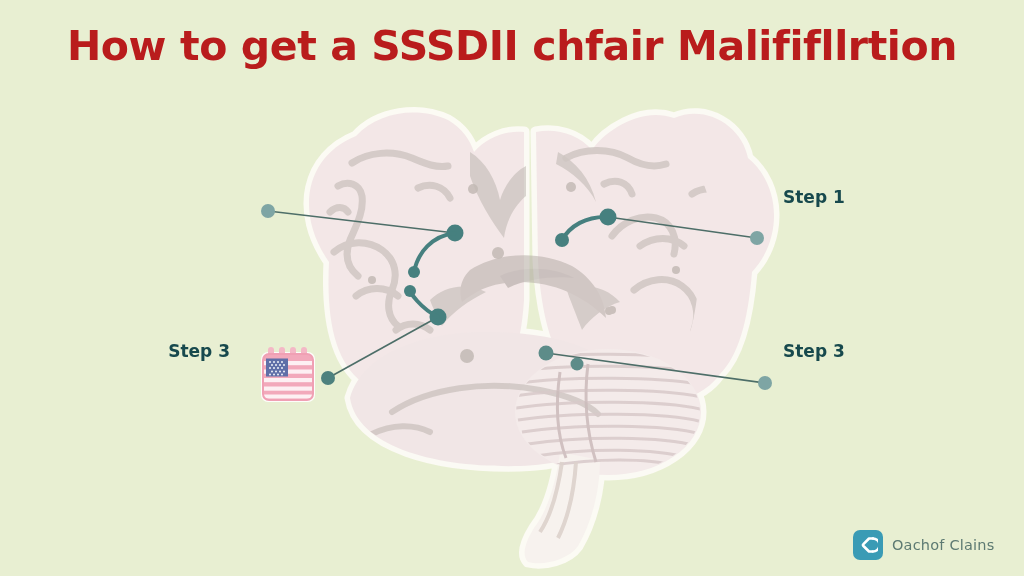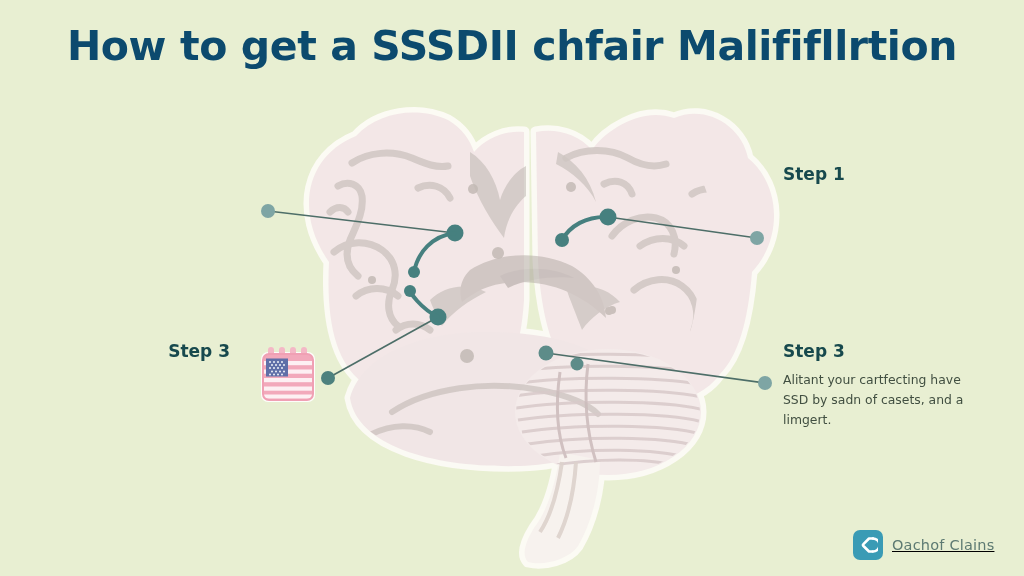--- a/index.html
+++ b/index.html
@@ -12,21 +12,21 @@
   #stage{position:absolute;inset:0;width:1024px;height:576px;}
 
   
   .title{
     position:absolute;left:0;top:22px;width:1024px;
     text-align:center;
     font-family:"DejaVu Sans", sans-serif;
     font-weight:700;
     font-size:41px;
     letter-spacing:-0.4px;
-    color:#0c4a6e;
+    color:#b91c1c;
     white-space:nowrap;
   }
 
   
   #brain{position:absolute;left:0;top:0;width:1024px;height:576px;}
 
   
   .step{position:absolute;}
   .step .head{
     font-family:"DejaVu Sans", sans-serif;
@@ -41,34 +41,34 @@
     font-size:12.4px;
     line-height:1.62;
     color:#414f41;
     margin:0;
   }
   .step.right{text-align:left;left:783px;width:190px;}
   .step.left{text-align:right;width:200px;}
 
   .step.s2{left:48px;top:172px;}
   .step.s2 .head{text-align:right;padding-right:10px;}
-  .step.s1{top:165px;}
+  .step.s1{top:188px;}
   .step.s3l{left:38px;top:342px;width:210px;}
   .step.s3l .head{text-align:right;padding-right:18px;}
   .step.s3r{top:342px;}
 
   
   .calicon{
     position:absolute;left:259px;top:346px;width:58px;height:58px;
   }
 
   
   .footer{
     position:absolute;left:853px;top:528px;height:34px;
-    display:flex;align-items:center;gap:9px;text-decoration:underline;
+    display:flex;align-items:center;gap:9px;
   }
   .footer .mark{
     width:30px;height:30px;border-radius:7px;
     background:#3a9bb5;
     display:flex;align-items:center;justify-content:center;
     flex:0 0 auto;
   }
   .footer .brand{
     font-family:"DejaVu Sans", sans-serif;
     font-size:14.5px;
@@ -294,21 +294,20 @@
       <circle cx="11" cy="28.5" r="1"></circle>
         <circle cx="15" cy="28.5" r="1"></circle>
         <circle cx="19" cy="28.5" r="1"></circle>
         <circle cx="23" cy="28.5" r="1"></circle>
     </g>
     <rect x="4" y="8" width="50" height="46" rx="6" fill="none" stroke="#f0a0b4" stroke-width="2"></rect>
   </svg>
 
   <div class="step right s3r">
     <div class="head">Step 3</div>
-    <p class="body">Alitant your cartfecting have SSD by sadn of casets, and a limgert.</p>
   </div>
 
   <div class="footer">
     <span class="mark">
       <svg width="20" height="20" viewBox="0 0 20 20">
         <path d="M15 3.5 H11 L5.2 9.4 A0.9 0.9 0 0 0 5.2 10.7 L11 16.5 H14.4" fill="none" stroke="#ffffff" stroke-width="2.6" stroke-linecap="round" stroke-linejoin="round"></path>
         <path d="M15 3.5 A1.6 1.6 0 0 1 15 16.5" fill="none" stroke="#ffffff" stroke-width="2.6" stroke-linecap="round"></path>
       </svg>
     </span>
     <span class="brand">Oachof Clains</span>

